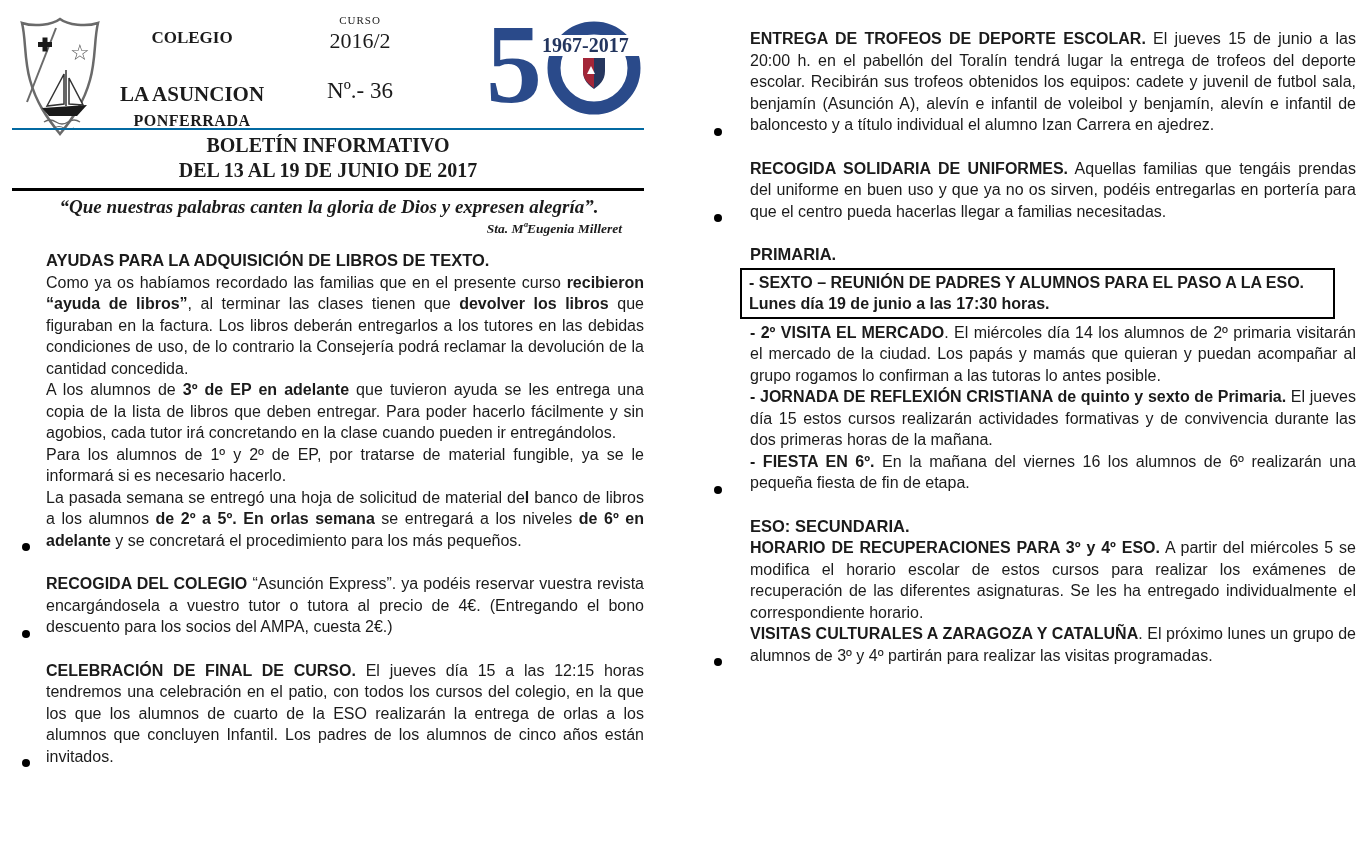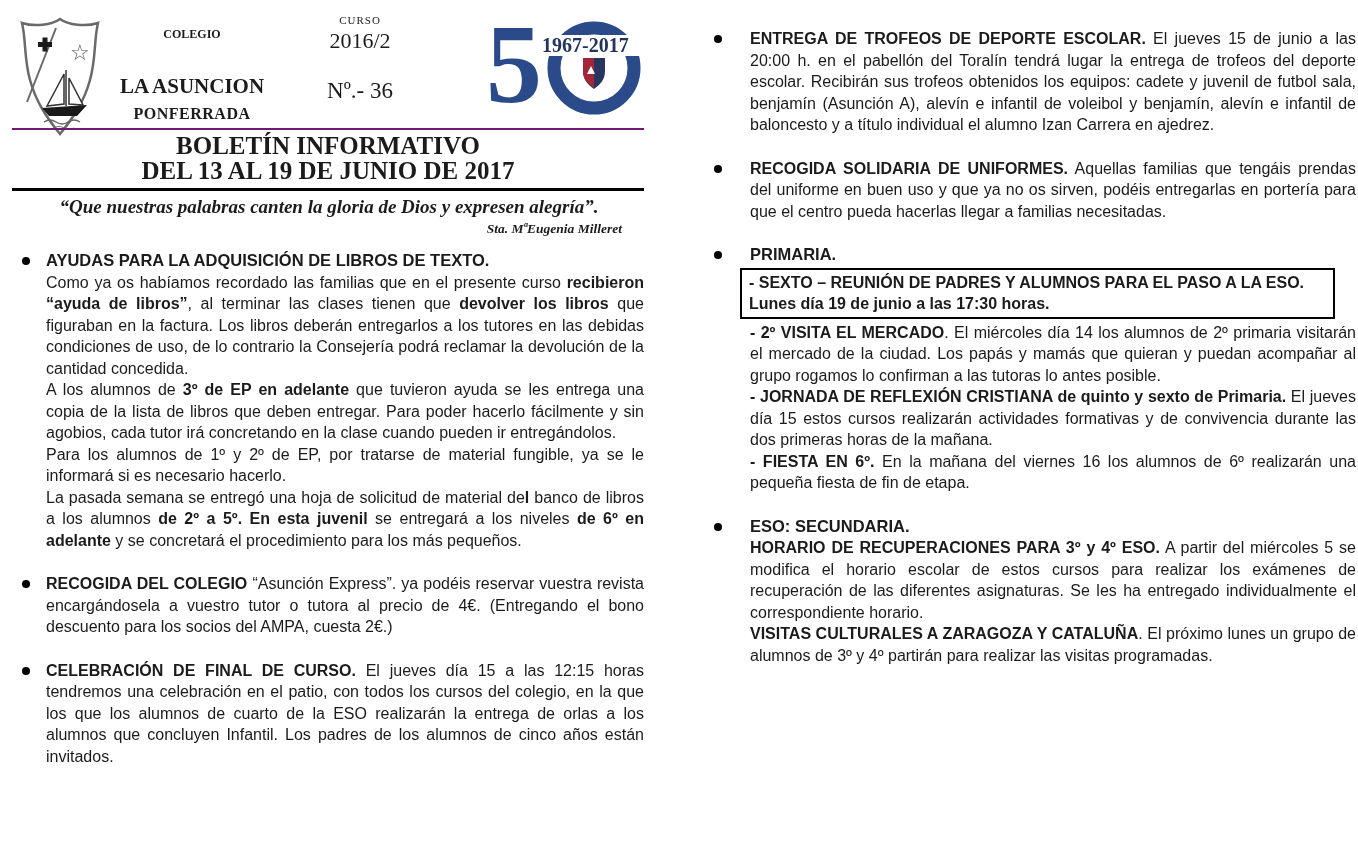--- a/index.html
+++ b/index.html
@@ -6,51 +6,51 @@
   .page{
     position:relative;width:1358px;height:862px;background:#fff;overflow:hidden;
     font-family:"Liberation Sans",sans-serif;color:#1b1b1b;
   }
   
   .crest{position:absolute;left:14px;top:12px;width:92px;height:132px;}
   .school-name{
     position:absolute;left:92px;top:26px;width:200px;text-align:center;
     font-family:"Liberation Serif",serif;font-weight:bold;line-height:1.45;
   }
-  .school-name .l1{font-size:12px;}
+  .school-name .l1{font-size:17px;}
   .school-name .l2{font-size:21px;margin-top:28px;}
   .school-name .l3{font-size:16px;letter-spacing:.5px;}
   .curso-block{
     position:absolute;left:305px;top:14px;width:110px;text-align:center;
     font-family:"Liberation Serif",serif;
   }
   .curso-label{font-size:11px;letter-spacing:1px;}
   .curso-value{font-size:22px;margin-top:2px;}
   .issue-number{position:absolute;left:305px;top:78px;width:110px;text-align:center;
     font-family:"Liberation Serif",serif;font-size:23px;}
   .anniv{position:absolute;left:490px;top:14px;width:164px;height:104px;}
   
   .title-block{
     position:absolute;left:12px;top:128px;width:632px;
-    border-top:2px solid #701a75;border-bottom:3px solid #000;
+    border-top:2px solid #0369a1;border-bottom:3px solid #000;
     text-align:center;font-family:"Liberation Serif",serif;font-weight:bold;
-    font-size:25px;line-height:25px;padding:3px 0 5px 0;
+    font-size:20px;line-height:25px;padding:3px 0 5px 0;
   }
   
   .quote{
     position:absolute;left:14px;top:196px;width:630px;
     font-family:"Liberation Serif",serif;font-weight:bold;font-style:italic;
   }
   .quote-text{font-size:19px;text-align:center;}
   .quote-attr{font-size:13.5px;text-align:right;padding-right:22px;margin-top:3px;}
   
   .col{position:absolute;}
   .col-left{left:14px;top:250px;width:630px;}
   .col-right{left:706px;top:28px;width:650px;}
-  .bullet-item{display:flex;margin-bottom:22px;}
+  .bullet-item{display:flex;margin-bottom:22px;align-items:flex-end;}
   .bullet-dot{flex:0 0 auto;width:8px;height:8px;border-radius:50%;background:#000;}
   .col-left .bullet-dot{margin:7px 16px 0 8px;}
   .col-right .bullet-dot{margin:7px 28px 0 8px;}
   .bullet-content{flex:1;min-width:0;}
   .item-title{font-weight:bold;font-size:16.5px;line-height:21.5px;}
   .para{font-size:16px;line-height:21.5px;text-align:justify;margin:0;}
   .para .b{font-weight:bold;}
   .para.boxed{
     border:2px solid #000;padding:2px 7px;margin:2px 21px 3px -10px;
     font-weight:bold;text-align:left;
@@ -118,21 +118,21 @@
   </div>
 
   <div class="col col-left" id="col-left">
       <div class="bullet-item">
         <span class="bullet-dot"></span>
         <div class="bullet-content">
           <div class="item-title">AYUDAS PARA LA ADQUISICIÓN DE LIBROS DE TEXTO.</div>
           <div class="para"><span>Como ya os habíamos recordado las familias que en el presente curso </span><span class="b">recibieron “ayuda de libros”</span><span>, al terminar las clases tienen que </span><span class="b">devolver los libros</span><span> que figuraban en la factura. Los libros deberán entregarlos a los tutores en las debidas condiciones de uso, de lo contrario la Consejería podrá reclamar la devolución de la cantidad concedida.</span></div>
           <div class="para"><span>A los alumnos de </span><span class="b">3º de EP en adelante</span><span> que tuvieron ayuda se les entrega una copia de la lista de libros que deben entregar. Para poder hacerlo fácilmente y sin agobios, cada tutor irá concretando en la clase cuando pueden ir entregándolos.</span></div>
           <div class="para"><span>Para los alumnos de 1º y 2º de EP, por tratarse de material fungible, ya se le informará si es necesario hacerlo.</span></div>
-          <div class="para"><span>La pasada semana se entregó una hoja de solicitud de material de</span><span class="b">l</span><span> banco de libros a los alumnos </span><span class="b">de 2º a 5º. En esta juvenil</span><span> se entregará a los niveles </span><span class="b">de 6º en adelante</span><span> y se concretará el procedimiento para los más pequeños.</span></div>
+          <div class="para"><span>La pasada semana se entregó una hoja de solicitud de material de</span><span class="b">l</span><span> banco de libros a los alumnos </span><span class="b">de 2º a 5º. En orlas semana</span><span> se entregará a los niveles </span><span class="b">de 6º en adelante</span><span> y se concretará el procedimiento para los más pequeños.</span></div>
         </div>
       </div>
       <div class="bullet-item">
         <span class="bullet-dot"></span>
         <div class="bullet-content">
           <div class="para"><span class="b">RECOGIDA DEL COLEGIO</span><span> “Asunción Express”. ya podéis reservar vuestra revista encargándosela a vuestro tutor o tutora al precio de 4€. (Entregando el bono descuento para los socios del AMPA, cuesta 2€.)</span></div>
         </div>
       </div>
       <div class="bullet-item">
         <span class="bullet-dot"></span>

